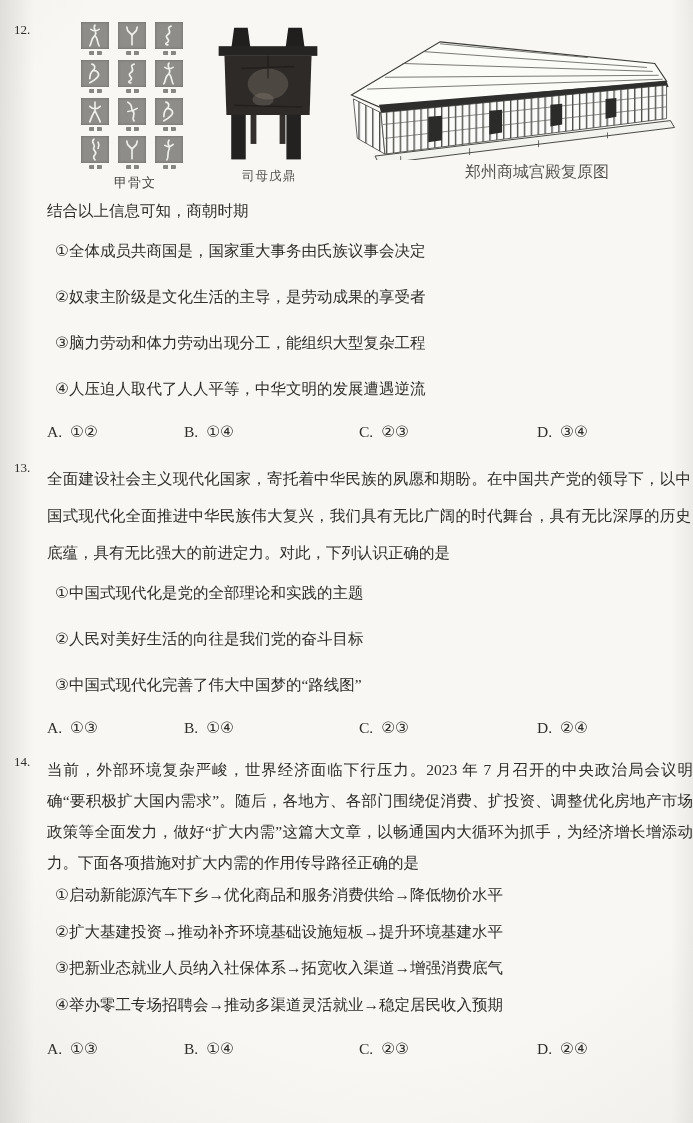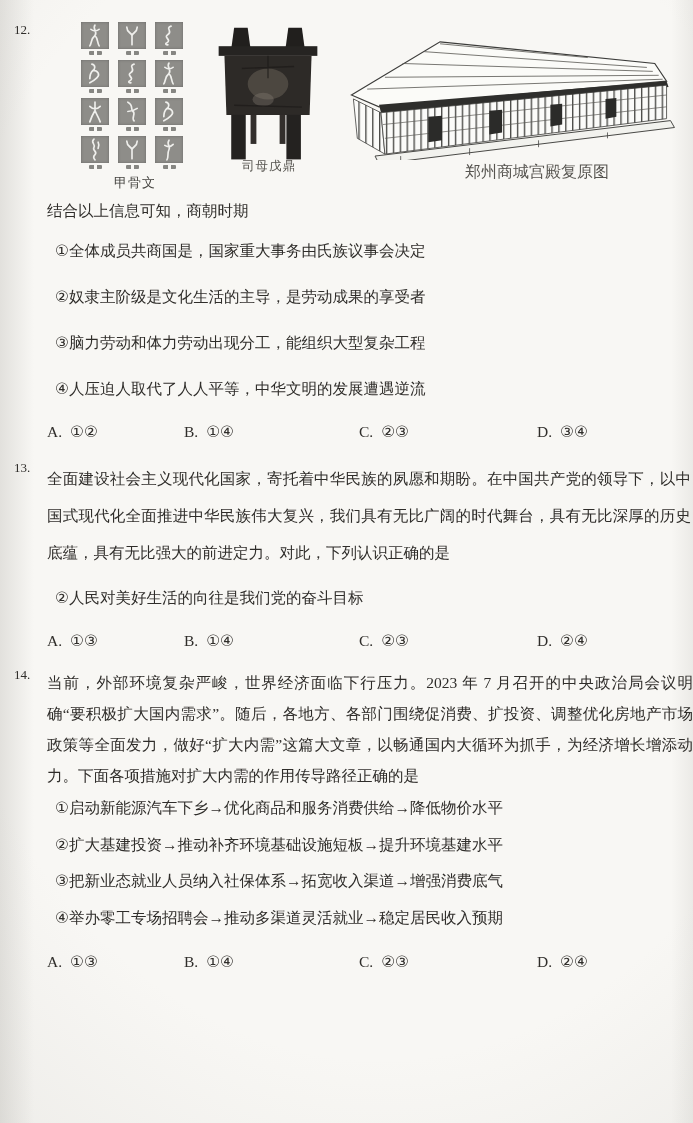--- a/index.html
+++ b/index.html
@@ -31,21 +31,21 @@
   .figure-area{position:relative;height:172px;margin-top:8px;}
   .oracle{position:absolute;left:34px;top:0;width:112px;}
   .ogrid{display:grid;grid-template-columns:repeat(3,28px);column-gap:9px;row-gap:0;}
   .ocell{display:flex;flex-direction:column;align-items:center;height:38px;}
   .tile{width:28px;height:27px;background:#8e8d89;box-shadow:inset 0 0 3px rgba(0,0,0,.25);}
   .tile svg{display:block;}
   .tlbl{display:block;width:13px;height:4px;margin-top:2px;border-radius:1px;
     background:linear-gradient(90deg,#6a6a66 0 5px,transparent 5px 8px,#6a6a66 8px 13px);opacity:.8;}
   .cap{position:absolute;font-size:12.5px;color:#454440;letter-spacing:1px;white-space:nowrap;}
   .cap-oracle{left:36px;top:152px;width:104px;text-align:center;font-size:13px;}
-  .cap-ding{left:160px;top:136px;width:124px;text-align:center;color:#56544f;}
+  .cap-ding{left:160px;top:146px;width:124px;text-align:center;color:#56544f;}
   .cap-palace{left:370px;top:140px;width:240px;text-align:center;font-size:16px;color:#56544f;letter-spacing:0;}
   .ding{position:absolute;left:156px;top:0;}
   .palace{position:absolute;left:292px;top:8px;}
   .figlabel{margin:8px 0 0 0;text-align:center;font-size:15.5px;letter-spacing:2px;}
 </style>
 </head>
 <body>
 
 <div class="page">
 
@@ -235,21 +235,23 @@
     <p class="stmt">③脑力劳动和体力劳动出现分工，能组织大型复杂工程</p>
     <p class="stmt">④人压迫人取代了人人平等，中华文明的发展遭遇逆流</p>
     <div class="opts">
       <span class="opt opt-a"><span class="lab">A.</span><span>①②</span></span><span class="opt opt-b"><span class="lab">B.</span><span>①④</span></span><span class="opt opt-c"><span class="lab">C.</span><span>②③</span></span><span class="opt opt-d"><span class="lab">D.</span><span>③④</span></span>
     </div>
   </div>
 
   <div class="q" style="margin-top:12px;">
     <span class="qnum">13.</span>
     <p class="stem stem13">全面建设社会主义现代化国家，寄托着中华民族的夙愿和期盼。在中国共产党的领导下，以中国式现代化全面推进中华民族伟大复兴，我们具有无比广阔的时代舞台，具有无比深厚的历史底蕴，具有无比强大的前进定力。对此，下列认识正确的是</p>
+    <p class="stmt" style="margin-top:3px;">①中国式现代化是党的全部理论和实践的主题</p>
     <p class="stmt">②人民对美好生活的向往是我们党的奋斗目标</p>
+    <p class="stmt">③中国式现代化完善了伟大中国梦的“路线图”</p>
     <div class="opts">
       <span class="opt opt-a"><span class="lab">A.</span><span>①③</span></span><span class="opt opt-b"><span class="lab">B.</span><span>①④</span></span><span class="opt opt-c"><span class="lab">C.</span><span>②③</span></span><span class="opt opt-d"><span class="lab">D.</span><span>②④</span></span>
     </div>
   </div>
 
   <div class="q" style="margin-top:10px;">
     <span class="qnum">14.</span>
     <p class="stem stem14">当前，外部环境复杂严峻，世界经济面临下行压力。2023 年 7 月召开的中央政治局会议明确“要积极扩大国内需求”。随后，各地方、各部门围绕促消费、扩投资、调整优化房地产市场政策等全面发力，做好“扩大内需”这篇大文章，以畅通国内大循环为抓手，为经济增长增添动力。下面各项措施对扩大内需的作用传导路径正确的是</p>
     <p class="stmt stmt14" style="margin-top:3px;">①启动新能源汽车下乡→优化商品和服务消费供给→降低物价水平</p>
     <p class="stmt stmt14">②扩大基建投资→推动补齐环境基础设施短板→提升环境基建水平</p>

